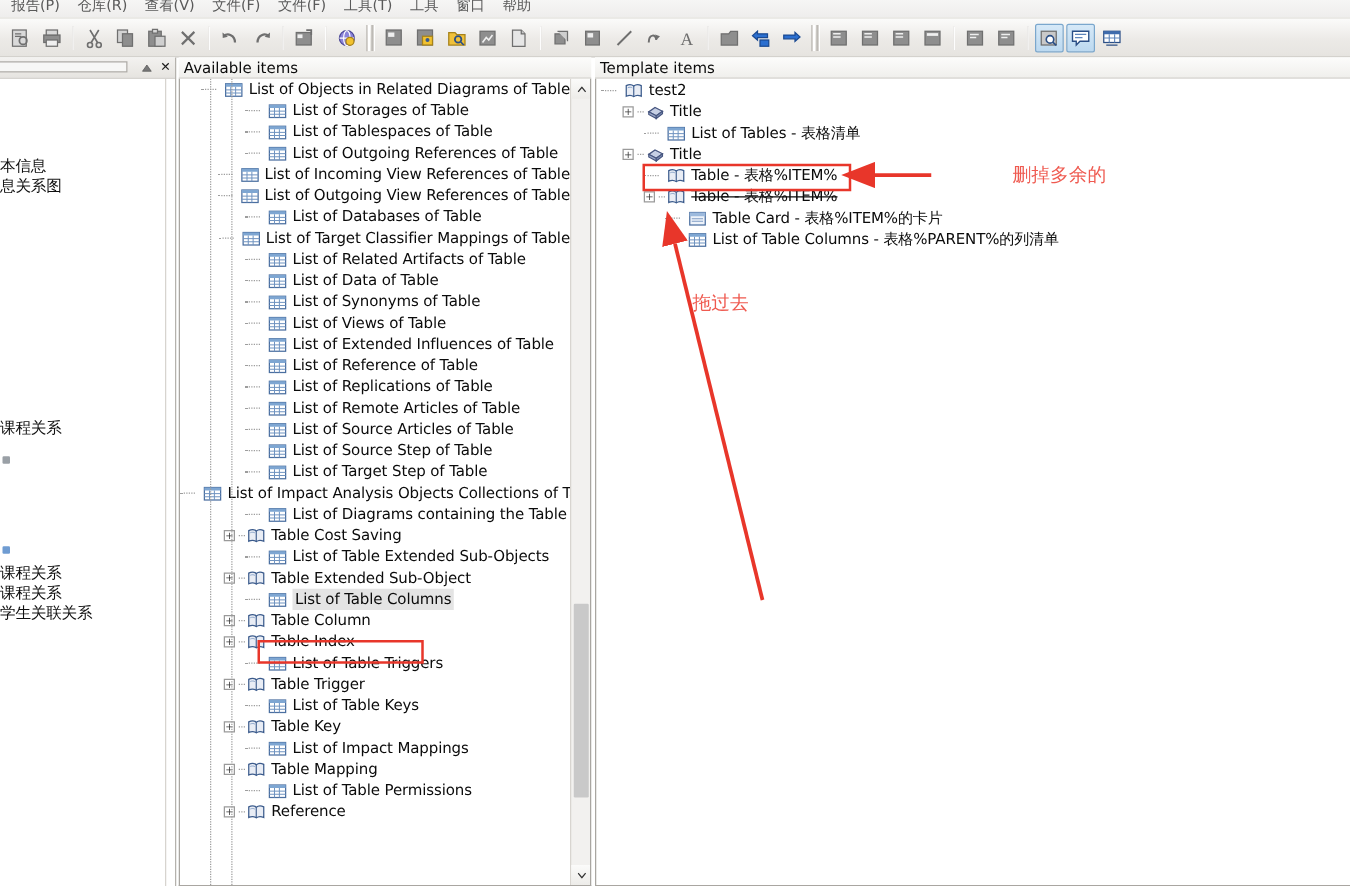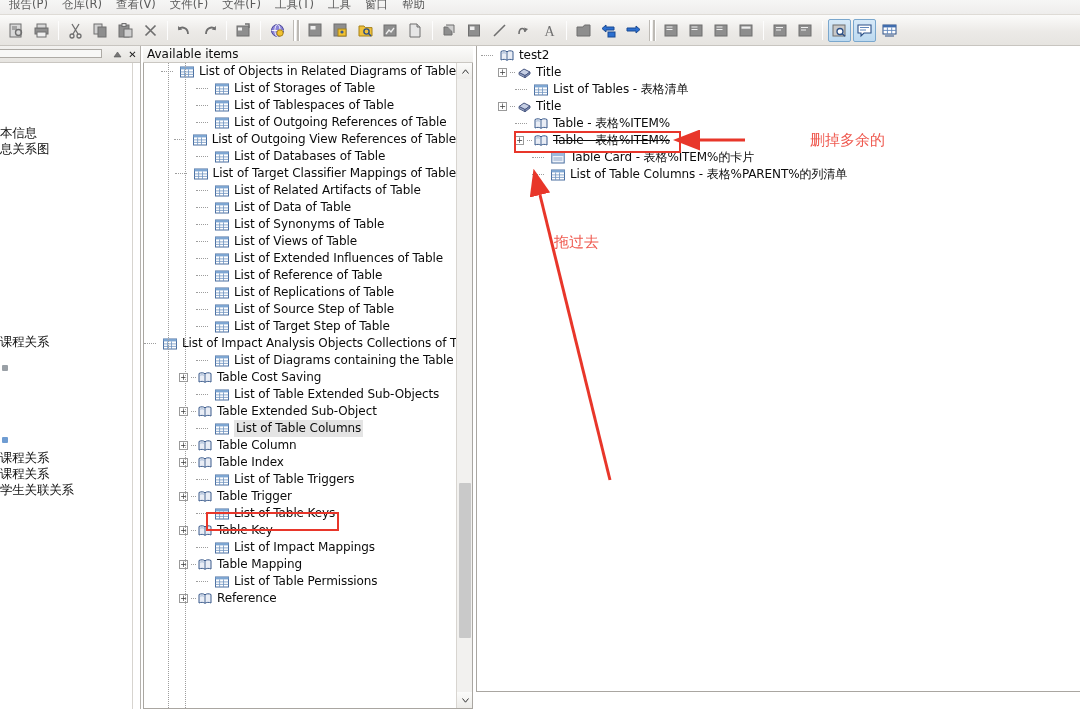--- a/index.html
+++ b/index.html
@@ -497,20 +497,31 @@
           </div>
           <div class="tree-row">
             <span class="indent" style="width: 52px;"></span>
             <span class="dashline"></span>
             <span style="width: 5px; flex: 0 0 auto;"></span>
             <svg class="ico" viewBox="0 0 16 14">
               <rect x="1.5" y="2" width="13" height="10" fill="#ffffff" stroke="#4b6fa0" stroke-width="1"></rect>
               <rect x="1.5" y="2" width="13" height="2.4" fill="#7ea6d2"></rect>
               <path d="M5.6 4.4v7.6M9.5 4.4v7.6M1.5 6.9h13M1.5 9.4h13" stroke="#6f93c0" stroke-width="0.8"></path>
             </svg>
+            <span class="lbl">List of Incoming View References of Table</span>
+          </div>
+          <div class="tree-row">
+            <span class="indent" style="width: 52px;"></span>
+            <span class="dashline"></span>
+            <span style="width: 5px; flex: 0 0 auto;"></span>
+            <svg class="ico" viewBox="0 0 16 14">
+              <rect x="1.5" y="2" width="13" height="10" fill="#ffffff" stroke="#4b6fa0" stroke-width="1"></rect>
+              <rect x="1.5" y="2" width="13" height="2.4" fill="#7ea6d2"></rect>
+              <path d="M5.6 4.4v7.6M9.5 4.4v7.6M1.5 6.9h13M1.5 9.4h13" stroke="#6f93c0" stroke-width="0.8"></path>
+            </svg>
             <span class="lbl">List of Outgoing View References of Table</span>
           </div>
           <div class="tree-row">
             <span class="indent" style="width: 52px;"></span>
             <span class="dashline"></span>
             <span style="width: 5px; flex: 0 0 auto;"></span>
             <svg class="ico" viewBox="0 0 16 14">
               <rect x="1.5" y="2" width="13" height="10" fill="#ffffff" stroke="#4b6fa0" stroke-width="1"></rect>
               <rect x="1.5" y="2" width="13" height="2.4" fill="#7ea6d2"></rect>
               <path d="M5.6 4.4v7.6M9.5 4.4v7.6M1.5 6.9h13M1.5 9.4h13" stroke="#6f93c0" stroke-width="0.8"></path>
@@ -597,20 +608,42 @@
           <div class="tree-row">
             <span class="indent" style="width: 52px;"></span>
             <span class="dashline"></span>
             <span style="width: 5px; flex: 0 0 auto;"></span>
             <svg class="ico" viewBox="0 0 16 14">
               <rect x="1.5" y="2" width="13" height="10" fill="#ffffff" stroke="#4b6fa0" stroke-width="1"></rect>
               <rect x="1.5" y="2" width="13" height="2.4" fill="#7ea6d2"></rect>
               <path d="M5.6 4.4v7.6M9.5 4.4v7.6M1.5 6.9h13M1.5 9.4h13" stroke="#6f93c0" stroke-width="0.8"></path>
             </svg>
             <span class="lbl">List of Replications of Table</span>
+          </div>
+          <div class="tree-row">
+            <span class="indent" style="width: 52px;"></span>
+            <span class="dashline"></span>
+            <span style="width: 5px; flex: 0 0 auto;"></span>
+            <svg class="ico" viewBox="0 0 16 14">
+              <rect x="1.5" y="2" width="13" height="10" fill="#ffffff" stroke="#4b6fa0" stroke-width="1"></rect>
+              <rect x="1.5" y="2" width="13" height="2.4" fill="#7ea6d2"></rect>
+              <path d="M5.6 4.4v7.6M9.5 4.4v7.6M1.5 6.9h13M1.5 9.4h13" stroke="#6f93c0" stroke-width="0.8"></path>
+            </svg>
+            <span class="lbl">List of Remote Articles of Table</span>
+          </div>
+          <div class="tree-row">
+            <span class="indent" style="width: 52px;"></span>
+            <span class="dashline"></span>
+            <span style="width: 5px; flex: 0 0 auto;"></span>
+            <svg class="ico" viewBox="0 0 16 14">
+              <rect x="1.5" y="2" width="13" height="10" fill="#ffffff" stroke="#4b6fa0" stroke-width="1"></rect>
+              <rect x="1.5" y="2" width="13" height="2.4" fill="#7ea6d2"></rect>
+              <path d="M5.6 4.4v7.6M9.5 4.4v7.6M1.5 6.9h13M1.5 9.4h13" stroke="#6f93c0" stroke-width="0.8"></path>
+            </svg>
+            <span class="lbl">List of Source Articles of Table</span>
           </div>
           <div class="tree-row">
             <span class="indent" style="width: 52px;"></span>
             <span class="dashline"></span>
             <span style="width: 5px; flex: 0 0 auto;"></span>
             <svg class="ico" viewBox="0 0 16 14">
               <rect x="1.5" y="2" width="13" height="10" fill="#ffffff" stroke="#4b6fa0" stroke-width="1"></rect>
               <rect x="1.5" y="2" width="13" height="2.4" fill="#7ea6d2"></rect>
               <path d="M5.6 4.4v7.6M9.5 4.4v7.6M1.5 6.9h13M1.5 9.4h13" stroke="#6f93c0" stroke-width="0.8"></path>
             </svg>
@@ -816,20 +849,21 @@
         <div class="vsb-dn">
           <svg width="7" height="5" viewBox="0 0 7 5">
               <path d="M0.5 0.5 L3.5 4.2 L6.5 0.5" fill="none" stroke="#333" stroke-width="1"></path>
             </svg>
         </div>
       </div>
     </div>
   </div>
 
   <div class="tpl-pane">
+    <div class="pane-caption">Template items</div>
     <div class="tpl-box">
       <div id="tpl-rows" style="position: relative; margin-top: 1px;">
           <div class="tree-row">
             <span class="indent" style="width: 4px;"></span>
             <span class="dashline"></span>
             <span style="width: 5px; flex: 0 0 auto;"></span>
             <svg class="ico" viewBox="0 0 16 14">
               <path d="M2 2.5 C4 1.4, 6.6 1.6, 8 2.8 C9.4 1.6, 12 1.4, 14 2.5 L14 11 C12 10, 9.4 10.2, 8 11.3 C6.6 10.2, 4 10, 2 11 Z" fill="#e9edf5" stroke="#3b5b8c" stroke-width="1"></path>
               <path d="M8 2.8 L8 11.3" stroke="#3b5b8c" stroke-width="0.9"></path>
               <path d="M3.2 4.2 C4.6 3.6, 6 3.7, 6.9 4.3" stroke="#7f9cc4" stroke-width="0.7" fill="none"></path>

